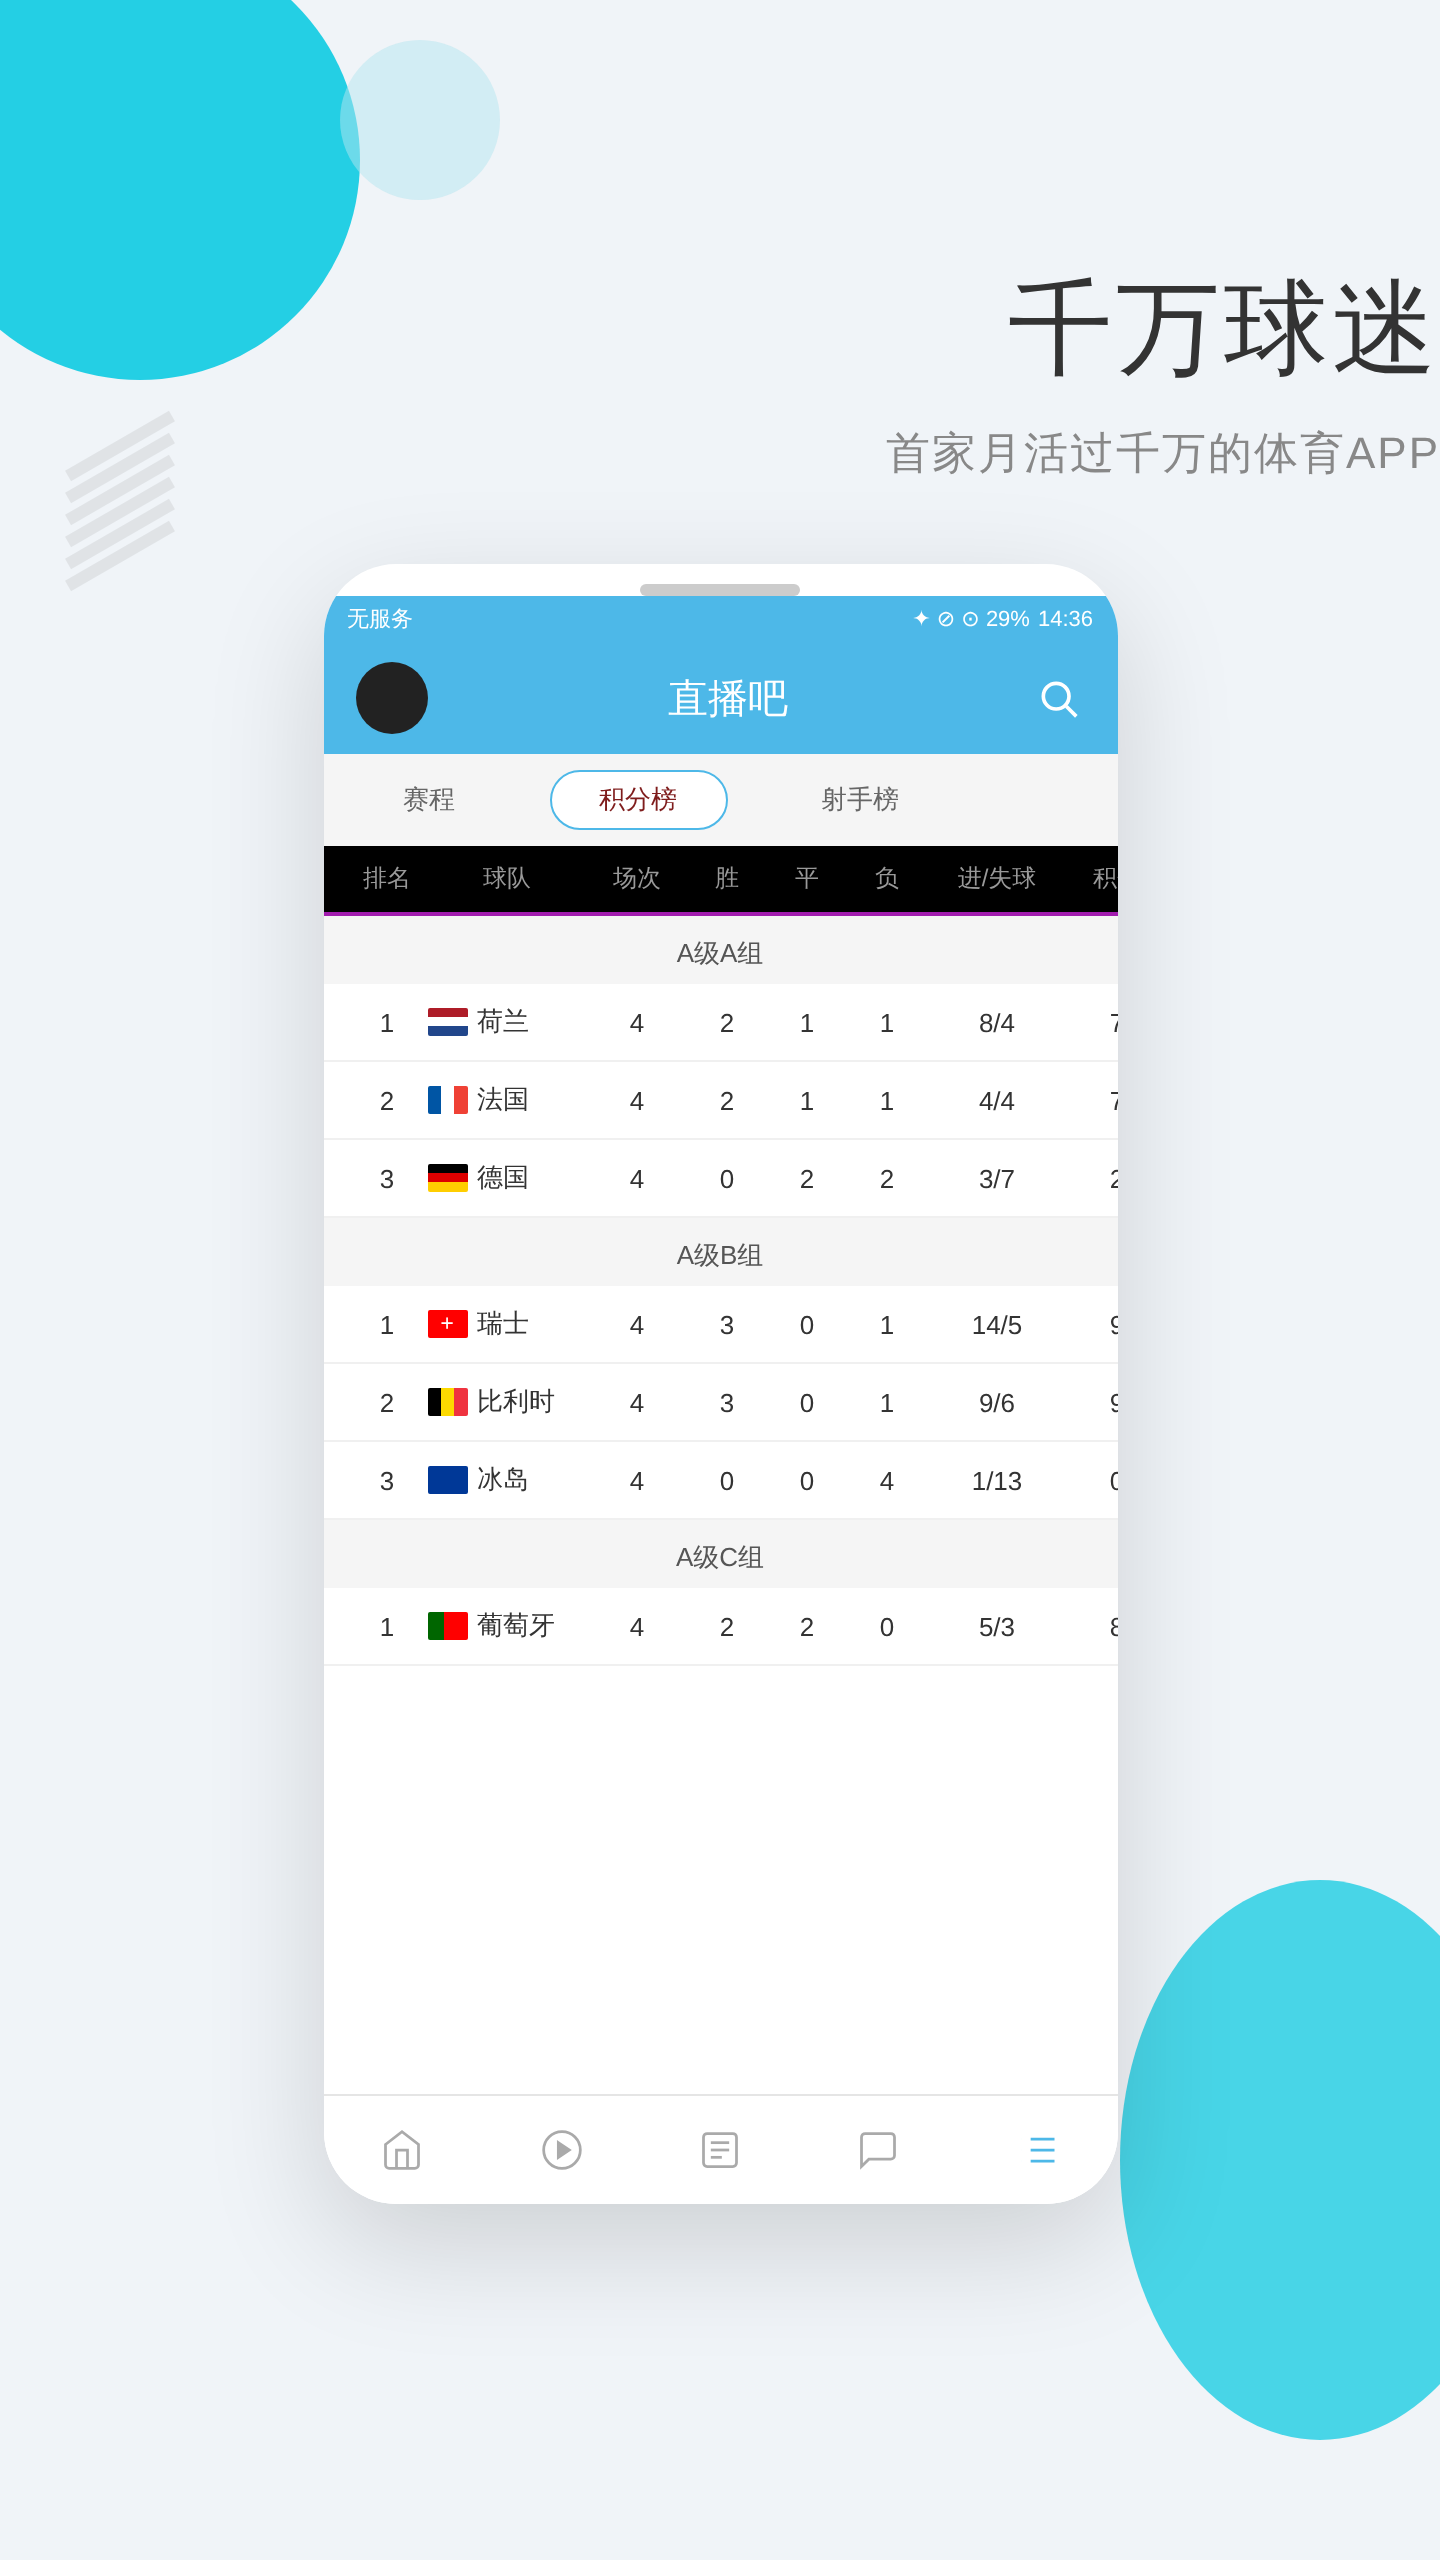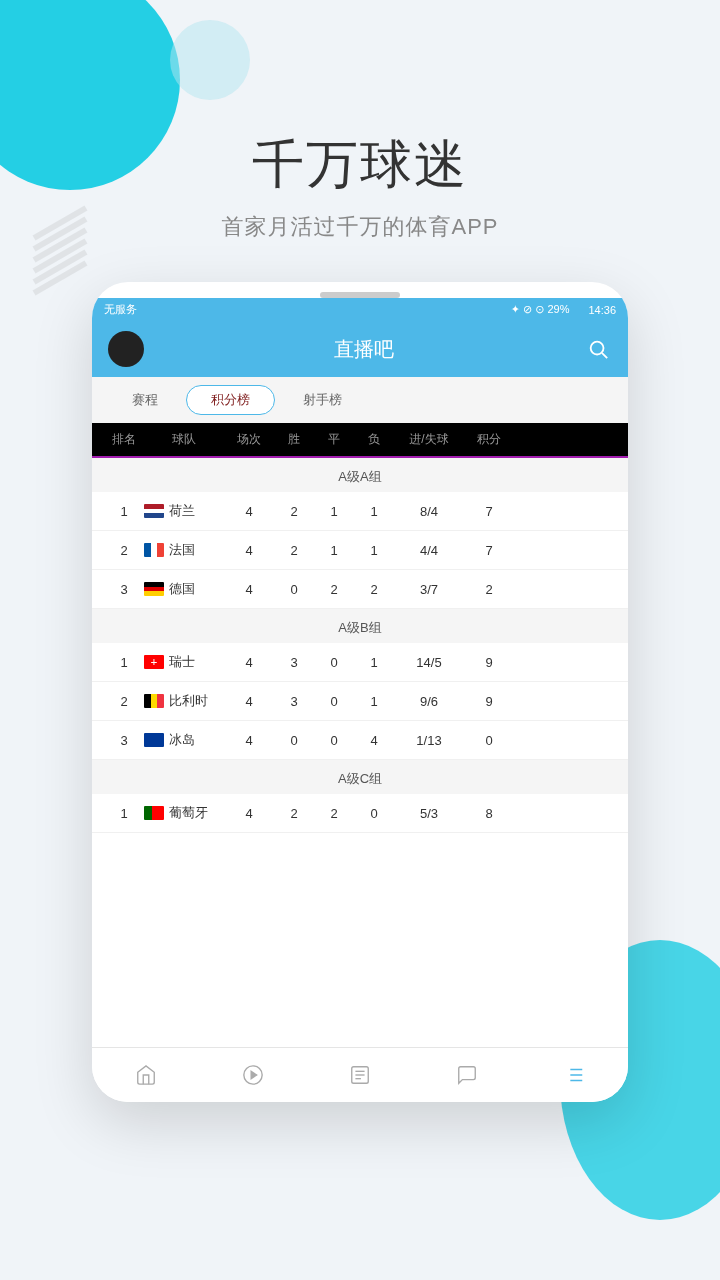--- a/index.html
+++ b/index.html
@@ -59,42 +59,42 @@
       height: 6px;
       background: #888;
       margin-bottom: 5px;
       transform: rotate(-30deg);
     }
 
     
     .header-area {
       position: relative;
       z-index: 1;
-      text-align: center;
+      text-align: right;
       padding-top: 130px;
       padding-bottom: 20px;
     }
     .main-title {
       font-size: 52px;
       font-weight: 500;
       color: #333;
       letter-spacing: 2px;
       margin-bottom: 12px;
     }
     .sub-title {
       font-size: 22px;
       color: #888;
       letter-spacing: 1px;
     }
 
     
     .phone-mockup {
       position: relative;
       z-index: 2;
-      width: 536px;
+      width: 397px;
       margin: 20px auto 0;
       background: #fff;
       border-radius: 36px;
       box-shadow: 0 20px 60px rgba(0,0,0,0.15);
       overflow: hidden;
       height: 820px;
     }
 
     
     .phone-notch {
@@ -112,21 +112,21 @@
       justify-content: space-between;
       align-items: center;
       padding: 4px 12px;
       font-size: 11px;
       color: #fff;
     }
     .status-left { font-size: 11px; }
     .status-right {
       display: flex;
       align-items: center;
-      gap: 19px;
+      gap: 4px;
       font-size: 11px;
     }
 
     
     .app-header {
       background: #4db8e8;
       display: flex;
       align-items: center;
       justify-content: space-between;
       padding: 10px 16px;
@@ -188,21 +188,21 @@
       color: rgba(255,255,255,0.85);
       cursor: pointer;
     }
 
     
     .sub-tabs {
       display: flex;
       align-items: center;
       background: #f5f5f5;
       padding: 8px 16px;
-      gap: 4px;
+      gap: 23px;
     }
     .sub-tab {
       padding: 5px 24px;
       font-size: 13px;
       color: #666;
       border-radius: 20px;
       cursor: pointer;
     }
     .sub-tab.active {
       background: #fff;

